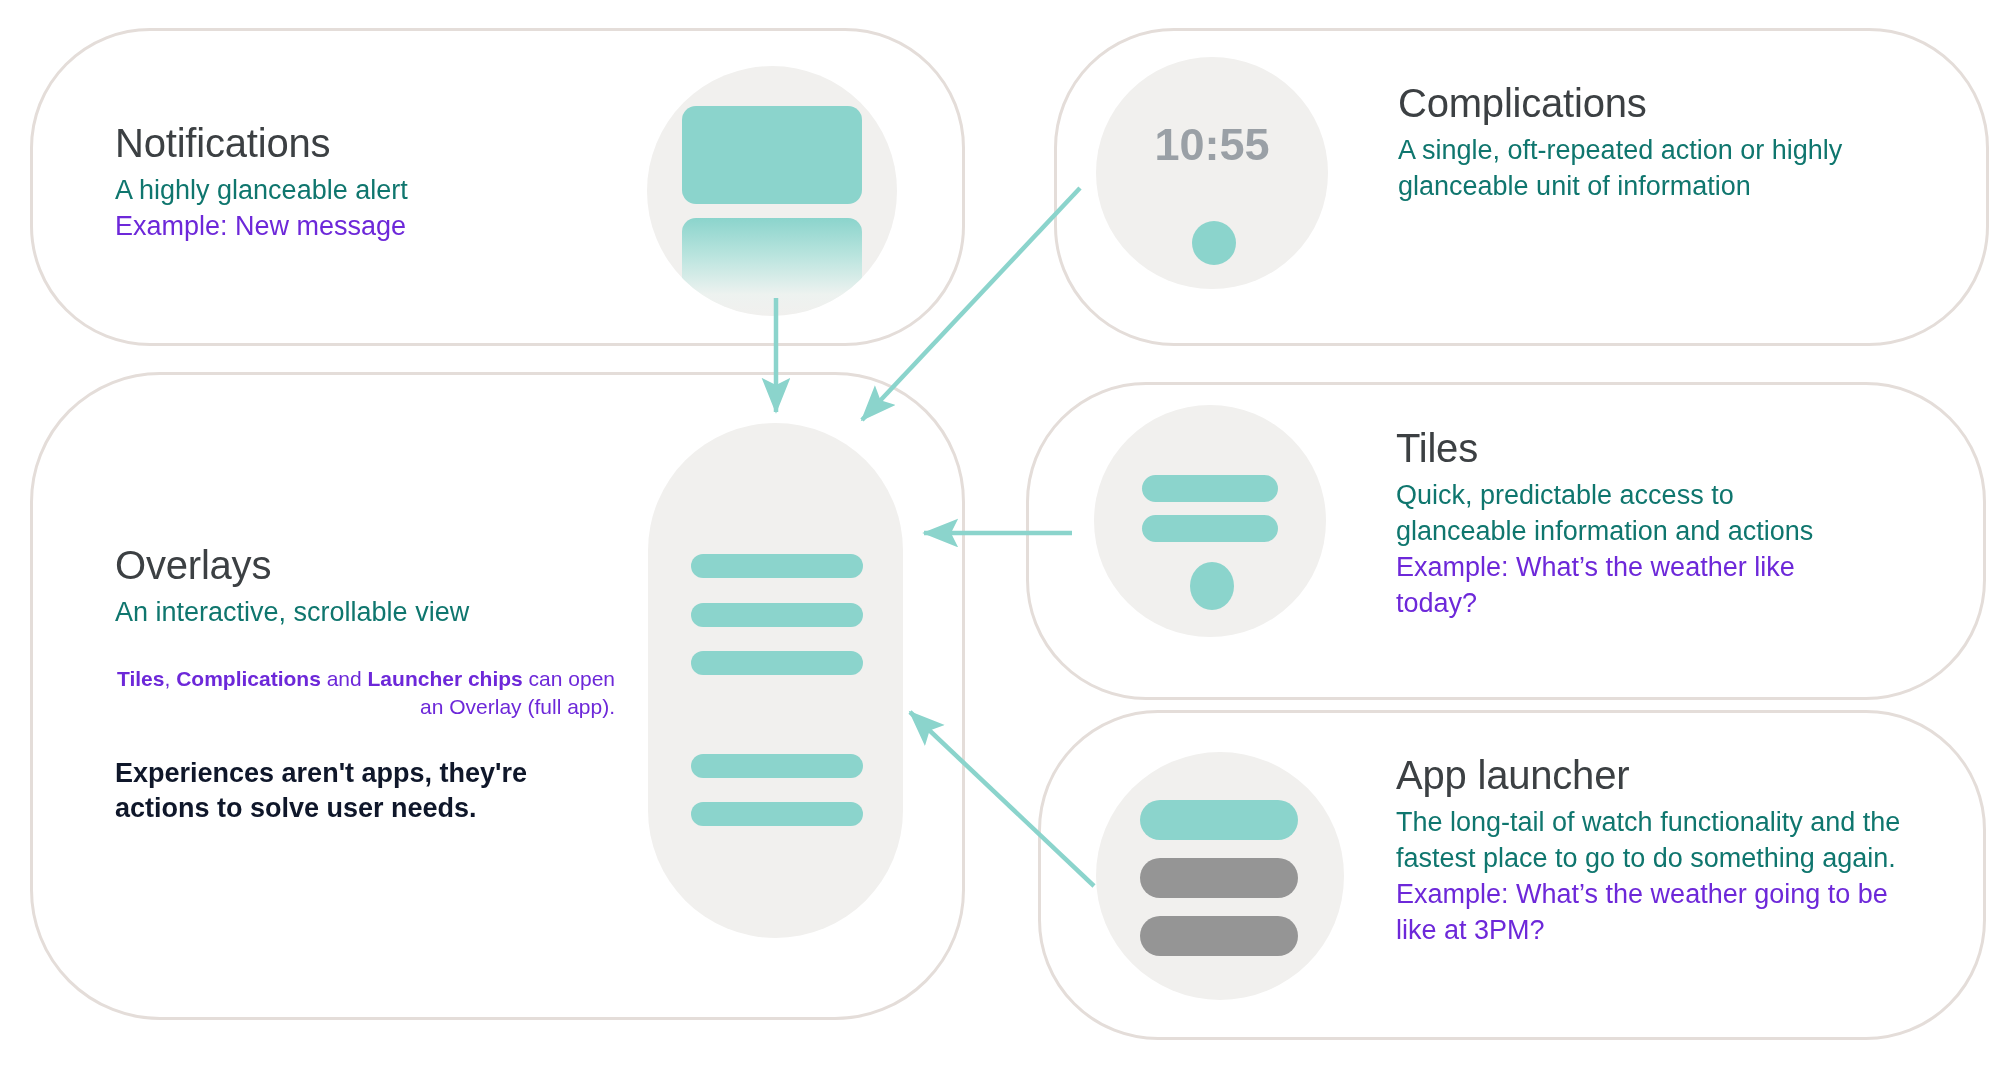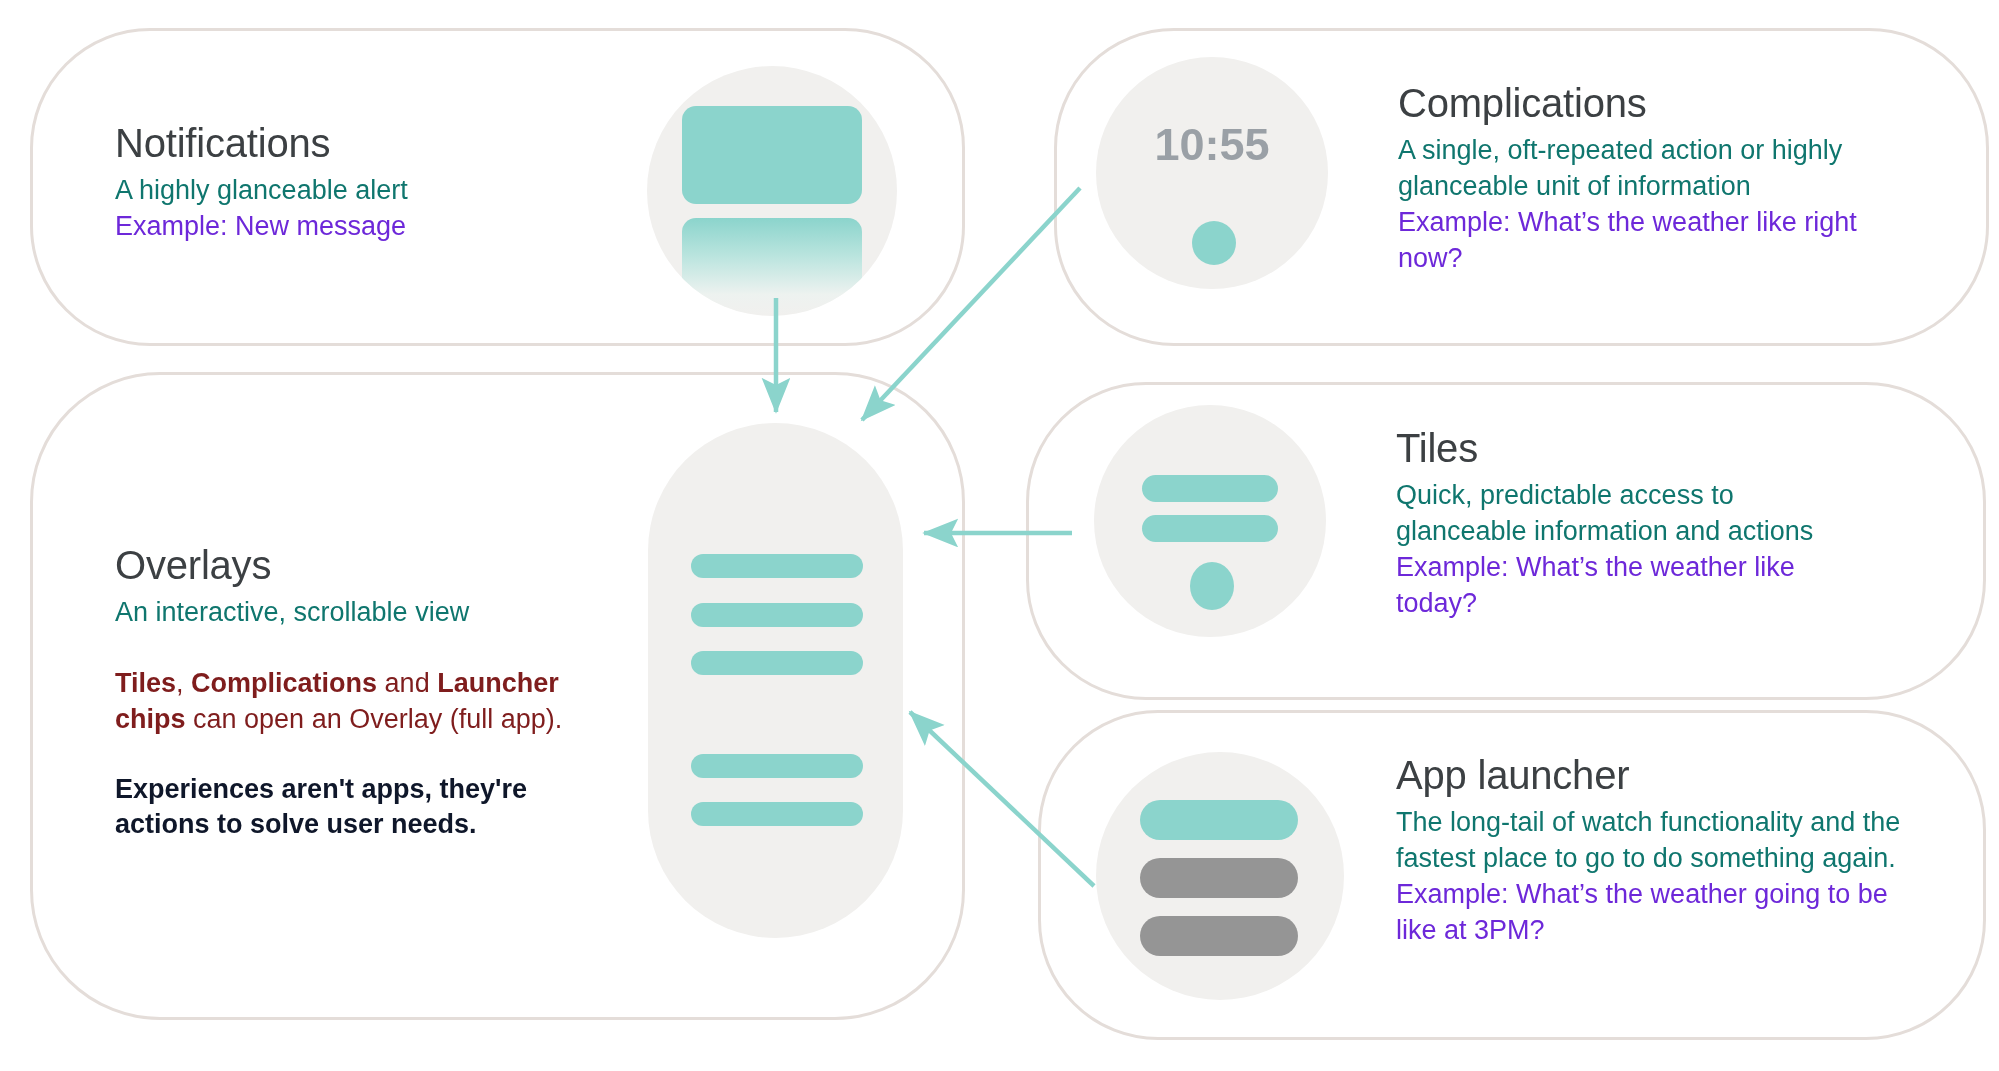--- a/index.html
+++ b/index.html
@@ -46,23 +46,24 @@
     color: #0f766e;
     line-height: 1.33;
   }
   .example {
     font-size: 27px;
     font-weight: 400;
     color: #6d28d9;
     line-height: 1.33;
   }
   .bodytext {
-    font-size: 27px;
-    color: #7f1d1d;
+    font-size: 21px;
+    color: #6d28d9;
     line-height: 1.35;
+    text-align: right;
   }
   .bodytext b { font-weight: bold; }
   .accenttext {
     font-size: 27px;
     font-weight: bold;
     color: #0f172a;
     line-height: 1.32;
   }
   .spacer-sm { height: 34px; }
 
@@ -199,21 +200,20 @@
   <div class="card" id="card-complications"></div>
 
   <div class="art" id="art-complications">
     <div id="comp-time">10:55</div>
     <div id="comp-dot"></div>
   </div>
 
   <div class="block" id="txt-complications">
     <div class="title">Complications</div>
     <div class="desc">A single, oft-repeated action or highly glanceable unit of information</div>
-    <div class="example">Example:  What’s the weather like right now?</div>
   </div>
 
   <div class="card" id="card-overlays"></div>
 
   <div class="block" id="txt-overlays">
     <div class="title">Overlays</div>
     <div class="desc">An interactive, scrollable view</div>
     <div class="spacer-sm"></div>
     <div class="bodytext"><b>Tiles</b><span>, </span><b>Complications</b><span> and </span><b>Launcher chips</b><span> can open an Overlay (full app).</span></div>
     <div class="spacer-sm"></div>

